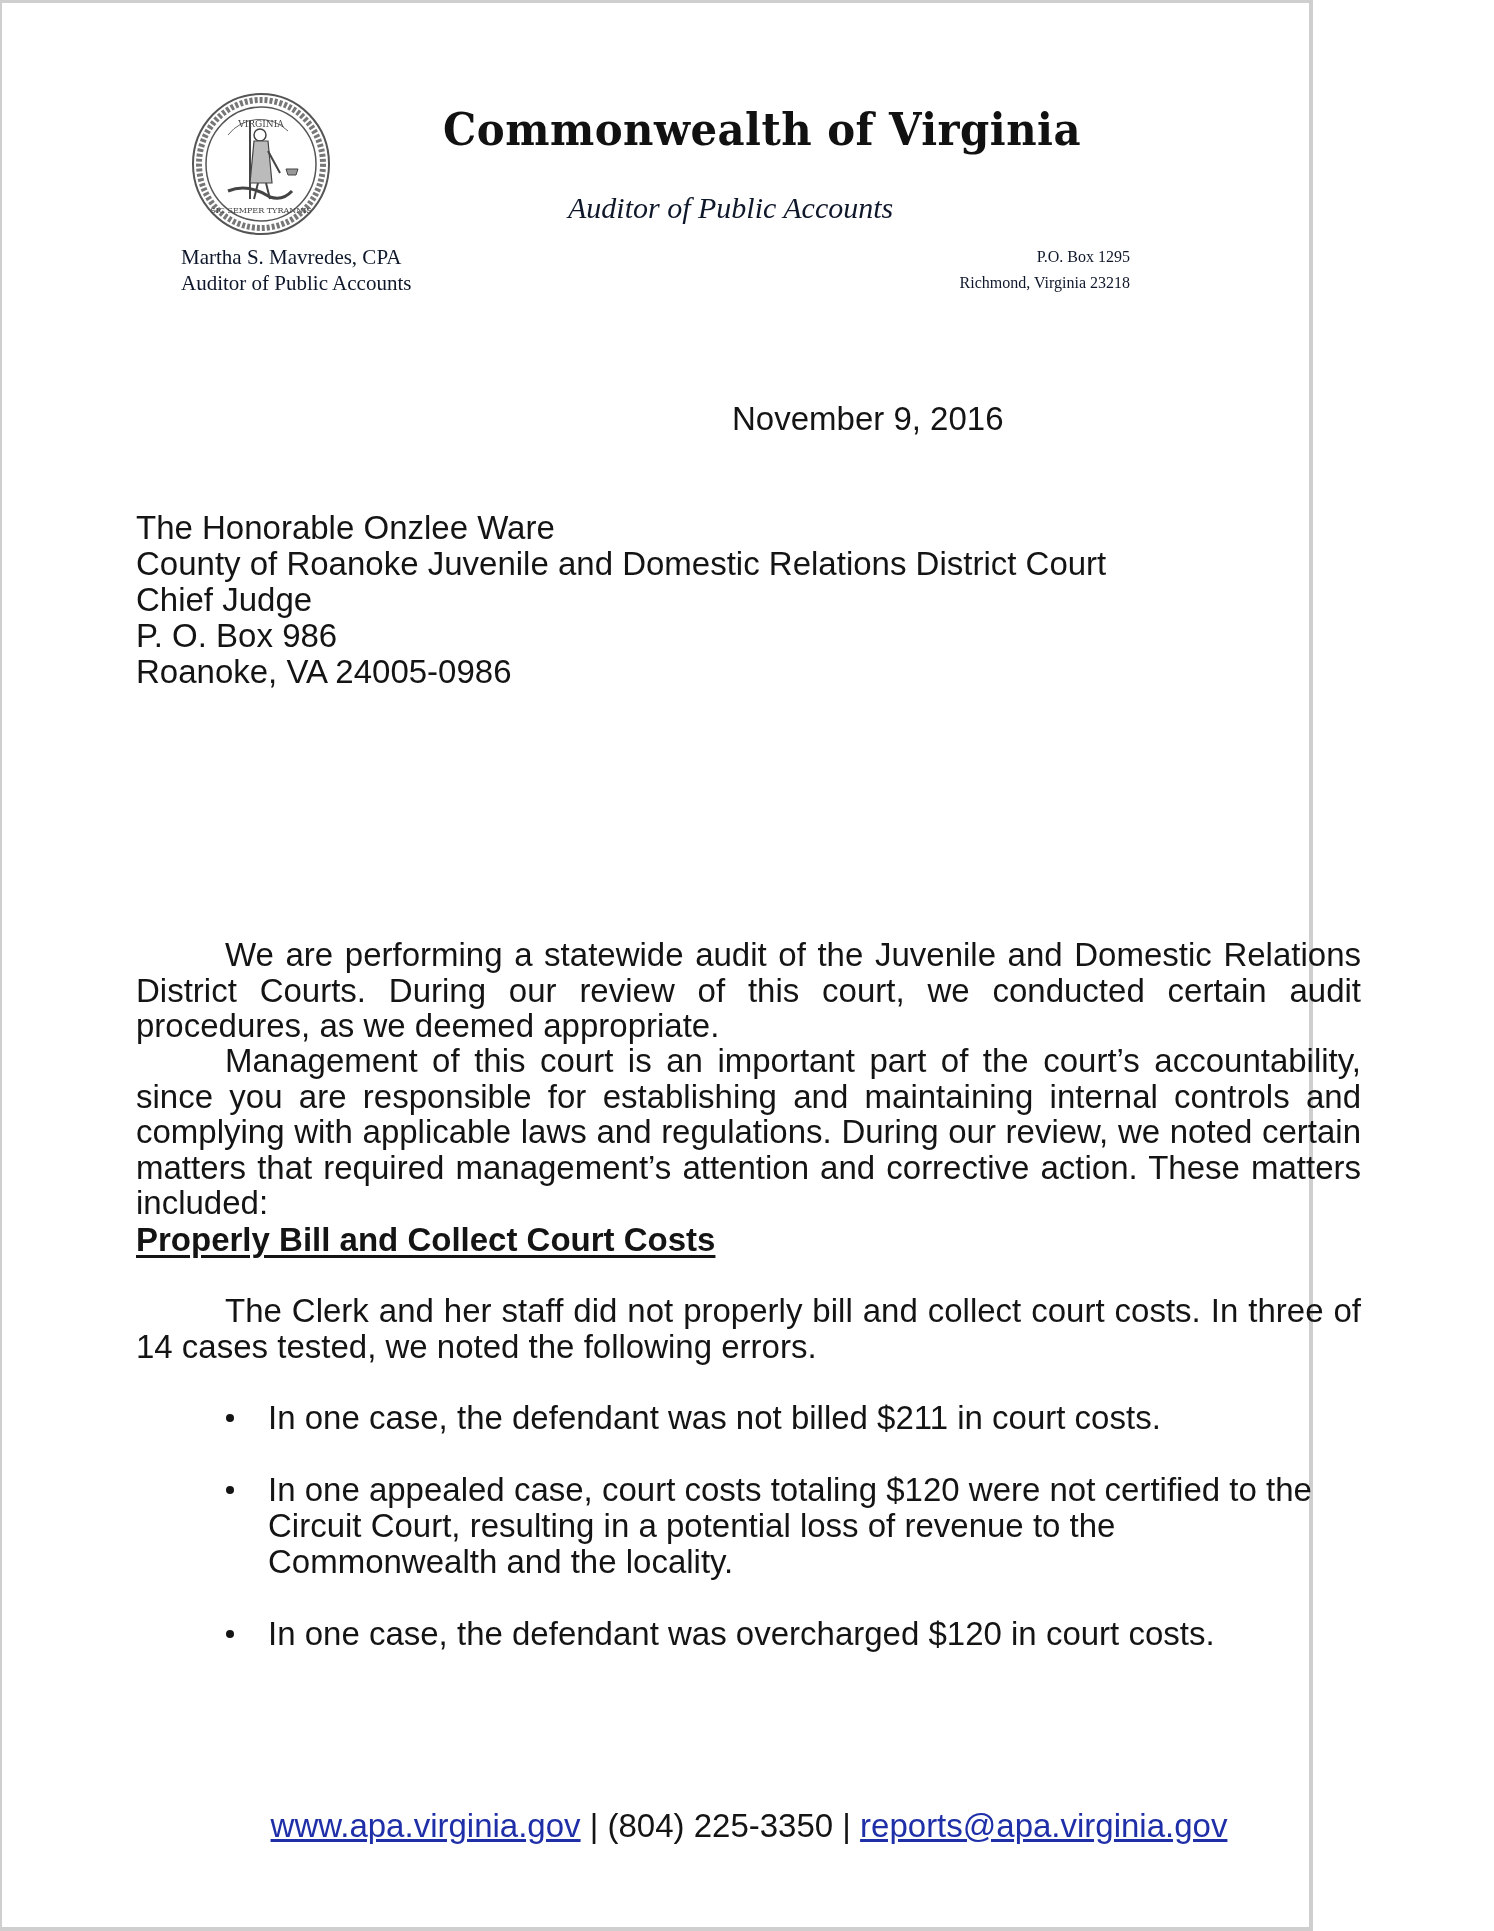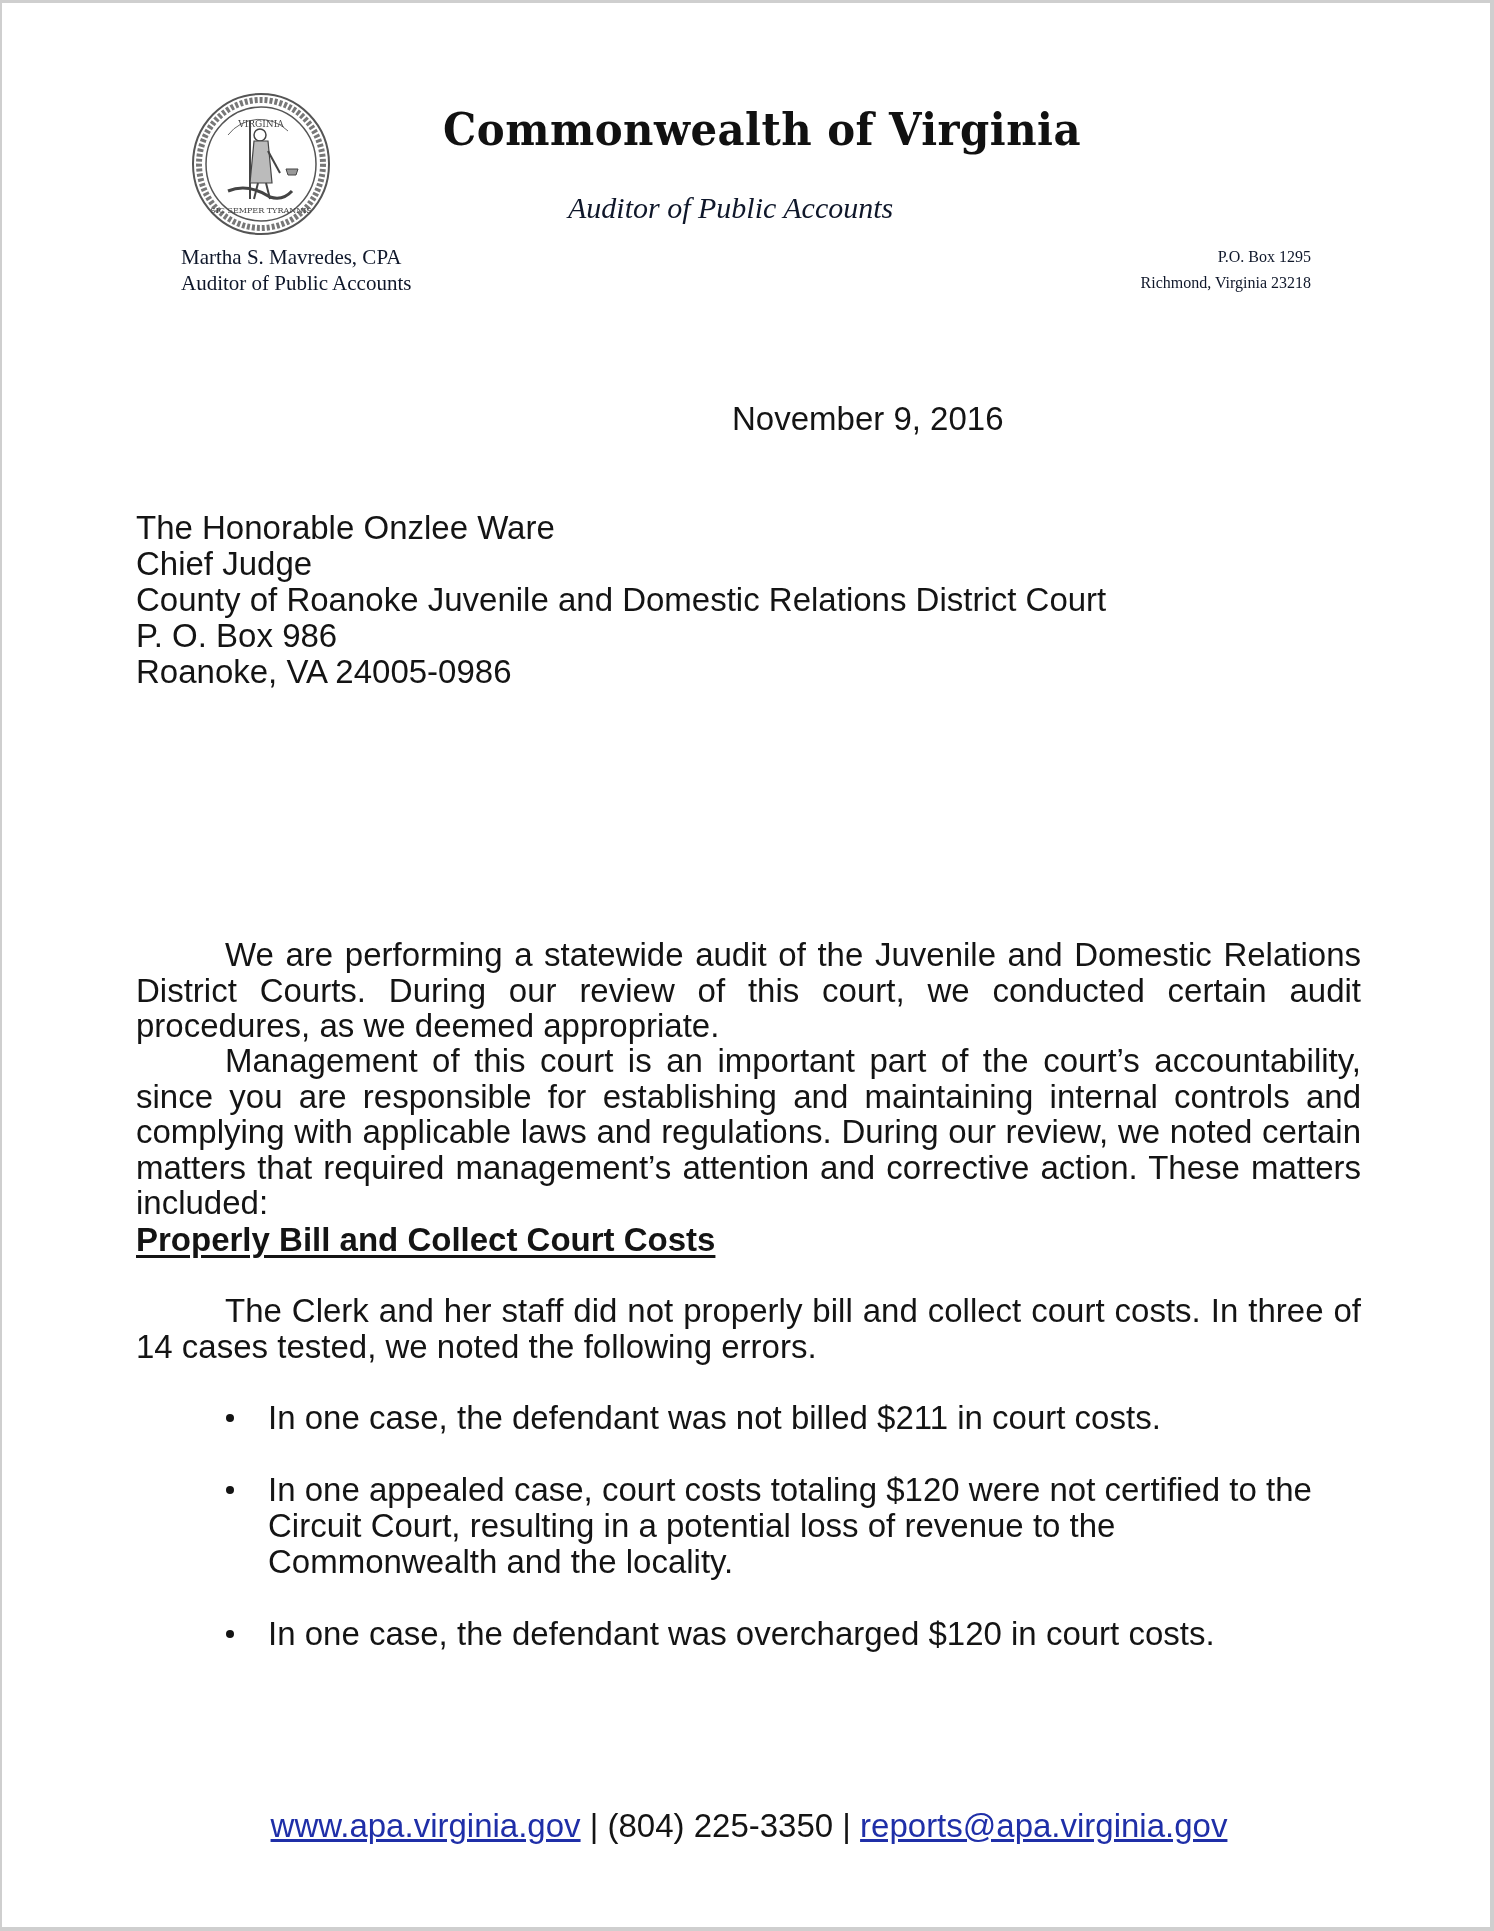--- a/index.html
+++ b/index.html
@@ -1,18 +1,18 @@
 <!DOCTYPE html>
 <html><head>
 <meta charset="utf-8">
 <style>
   html, body { margin: 0; padding: 0; background: #ffffff; }
   body { width: 1494px; height: 1931px; position: relative; overflow: hidden; }
   .page {
-    position: absolute; left: 0; top: 0; width: 1494px; height: 1931px;
+    position: absolute; left: 0; top: 0; width: 1313px; height: 1931px;
     box-sizing: border-box; border-top: 3px solid #cfcfcf; border-left: 2px solid #cfcfcf;
     border-right: 4px solid #cfcfcf; border-bottom: 4px solid #cfcfcf; background: #fff;
   }
   .abs { position: absolute; white-space: nowrap; }
   .serif { font-family: Liberation Serif, serif; color: #0f172a; }
   .sans { font-family: "Liberation Sans", "DejaVu Sans", sans-serif; color: #141414; }
   .title {
     left: 441px; top: 100px; width: 612px; text-align: center;
     font-family: "DejaVu Serif", serif; font-weight: bold; font-size: 45px; letter-spacing: 0.5px;
     transform: scaleX(0.93); transform-origin: left top; color: #111;
@@ -75,22 +75,22 @@
   </div>
   <div class="abs serif letterhead-right">
     <div>P.O. Box 1295</div>
     <div>Richmond, Virginia 23218</div>
   </div>
 
   <div class="abs sans body-text line date">November 9, 2016</div>
 
   <div class="abs sans body-text address">
     <div class="line">The Honorable Onzlee Ware</div>
+    <div class="line">County of Roanoke Juvenile and Domestic Relations District Court</div>
     <div class="line">Chief Judge</div>
-    <div class="line">County of Roanoke Juvenile and Domestic Relations District Court</div>
     <div class="line">P. O. Box 986</div>
     <div class="line">Roanoke, VA  24005-0986</div>
   </div>
 
 
   <div class="para sans body-text para-1"><span class="indent"></span><span>We are performing a statewide audit of the Juvenile and Domestic Relations District Courts. During our review of this court, we conducted certain audit procedures, as we deemed appropriate.</span></div>
 
   <div class="para sans body-text para-2"><span class="indent"></span><span>Management of this court is an important part of the court’s accountability, since you are responsible for establishing and maintaining internal controls and complying with applicable laws and regulations.  During our review, we noted certain matters that required management’s attention and corrective action.  These matters included:</span></div>
 
   <div class="abs sans body-text line heading">Properly Bill and Collect Court Costs</div>

